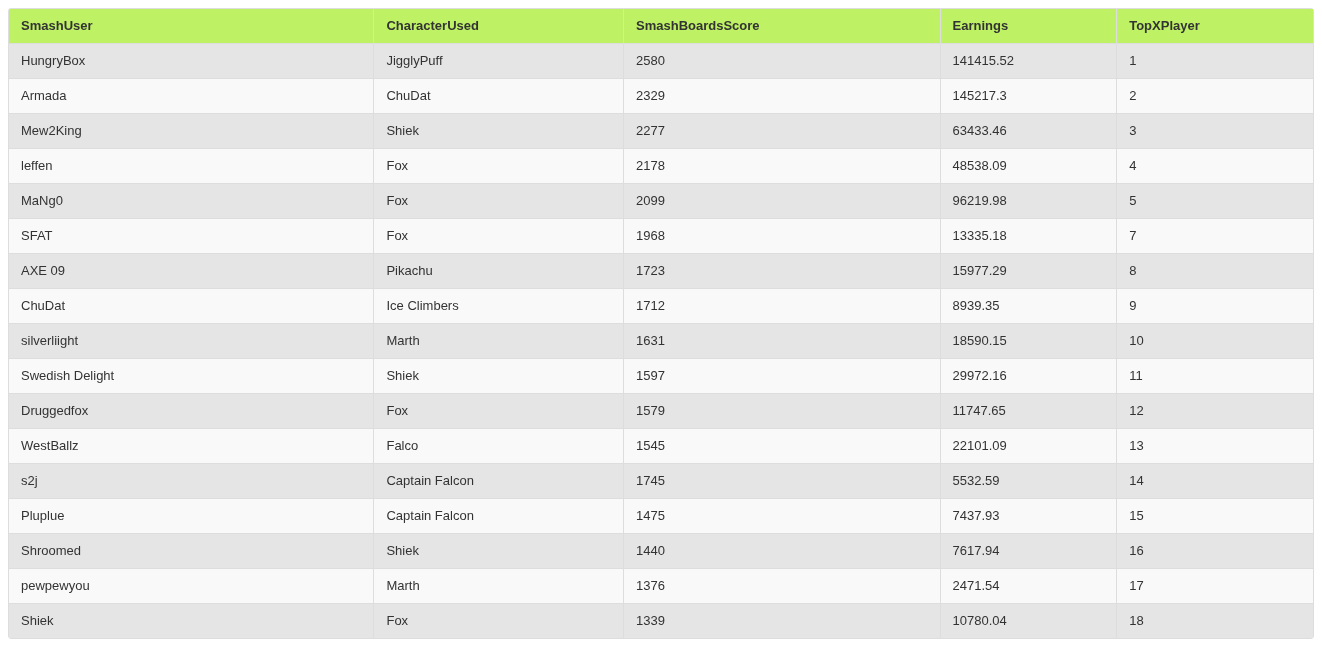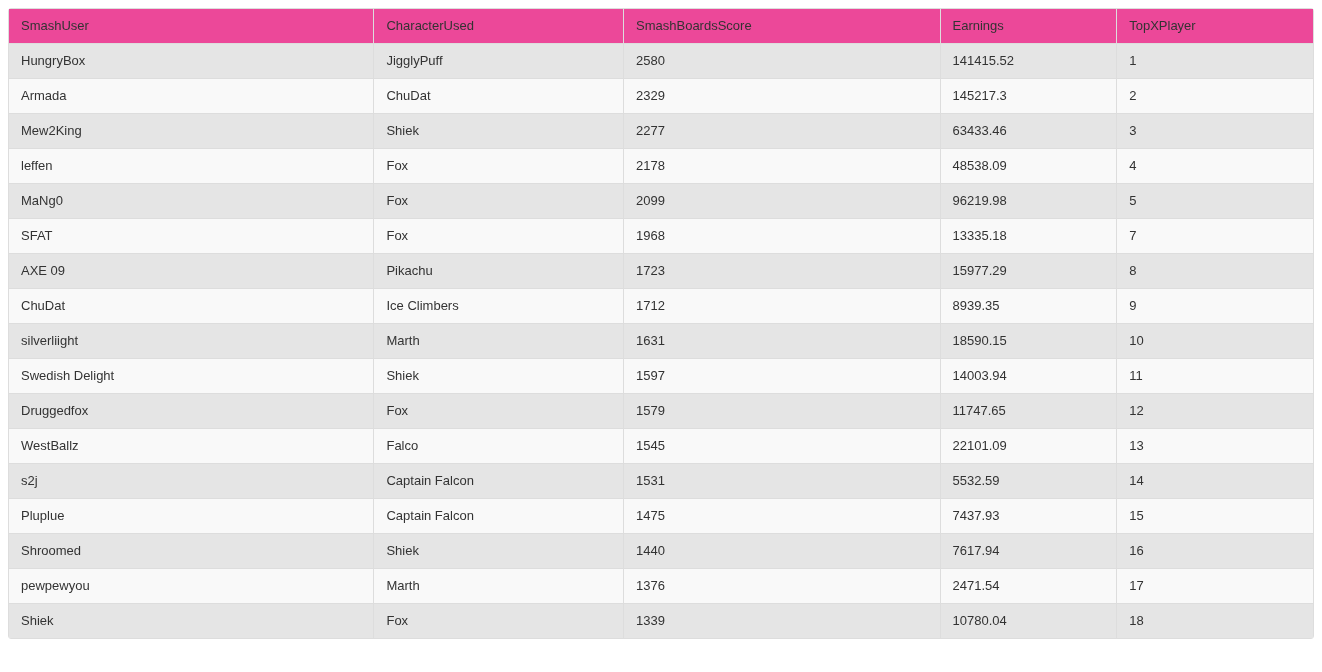--- a/index.html
+++ b/index.html
@@ -32,22 +32,22 @@
     border-top: 1px solid #dddddd;
     white-space: nowrap;
     overflow: hidden;
   }
   table.data-table th:first-child,
   table.data-table td:first-child {
     border-left: none;
   }
   table.data-table thead th {
     border-top: none;
-    background: #ec4899;
-    font-weight: normal;
+    background: #bef264;
+    font-weight: bold;
     color: #333333;
   }
   table.data-table tbody tr {
     background: #e5e5e5;
   }
   table.data-table tbody tr:nth-child(even) {
     background: #f9f9f9;
   }
 </style>
 </head>
@@ -131,41 +131,41 @@
     <td>silverliight</td>
     <td>Marth</td>
     <td>1631</td>
     <td>18590.15</td>
     <td>10</td>
   </tr>
       <tr>
     <td>Swedish Delight</td>
     <td>Shiek</td>
     <td>1597</td>
-    <td>14003.94</td>
+    <td>29972.16</td>
     <td>11</td>
   </tr>
       <tr>
     <td>Druggedfox</td>
     <td>Fox</td>
     <td>1579</td>
     <td>11747.65</td>
     <td>12</td>
   </tr>
       <tr>
     <td>WestBallz</td>
     <td>Falco</td>
     <td>1545</td>
     <td>22101.09</td>
     <td>13</td>
   </tr>
       <tr>
     <td>s2j</td>
     <td>Captain Falcon</td>
-    <td>1531</td>
+    <td>1745</td>
     <td>5532.59</td>
     <td>14</td>
   </tr>
       <tr>
     <td>Pluplue</td>
     <td>Captain Falcon</td>
     <td>1475</td>
     <td>7437.93</td>
     <td>15</td>
   </tr>

